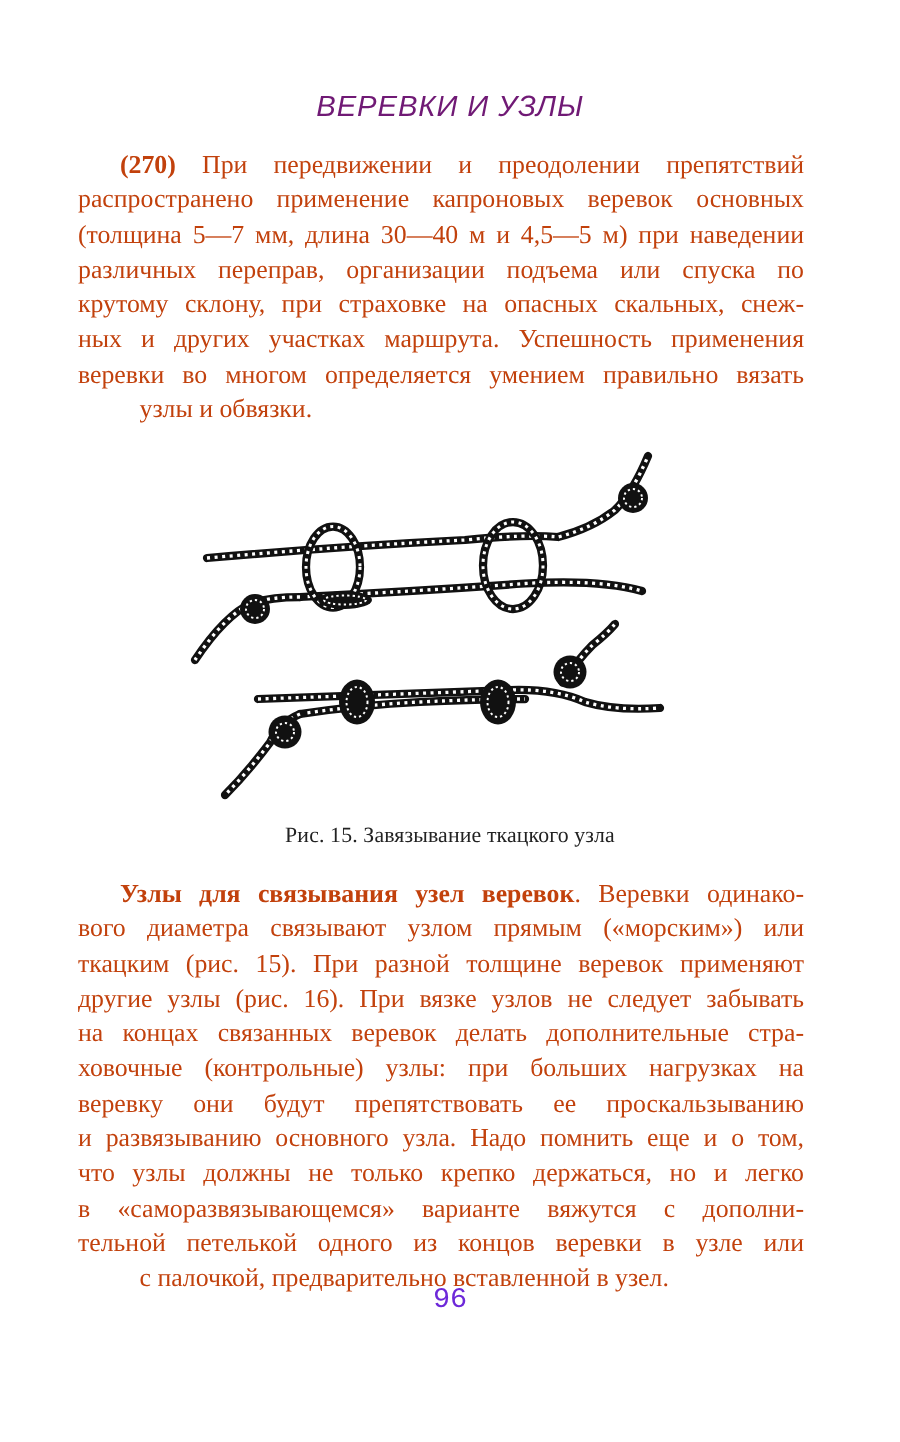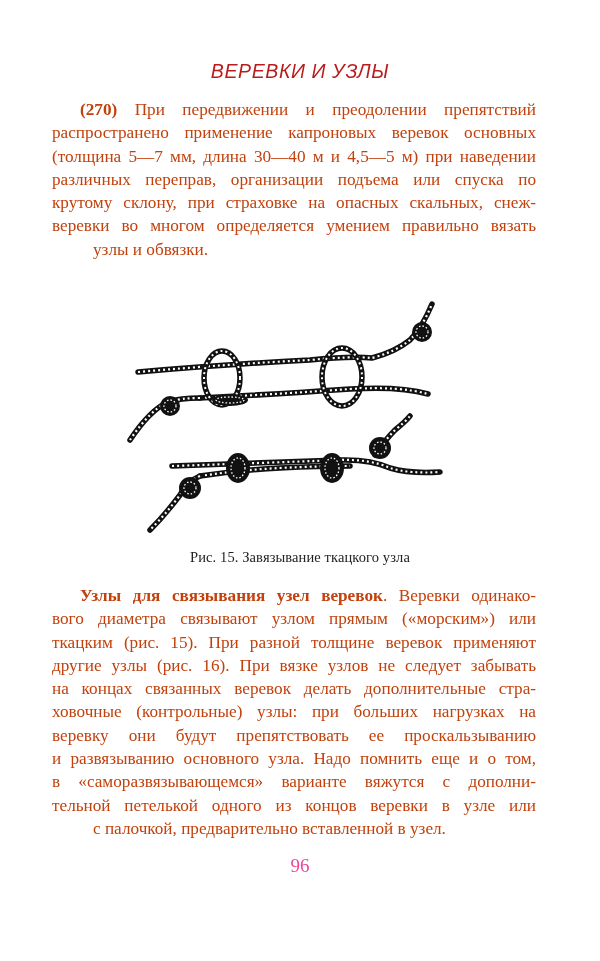--- a/index.html
+++ b/index.html
@@ -23,21 +23,21 @@
     .running-head {
       position: absolute;
       top: 60px;
       left: 0;
       width: 600px;
       text-align: center;
       font-family: "Liberation Sans", sans-serif;
       font-style: italic;
       font-size: 19.5px;
       letter-spacing: 0.6px;
-      color: #b91c1c;
+      color: #701a75;
     }
     .para {
       position: absolute;
       left: 52px;
       width: 484px;
       font-family: "Liberation Serif", serif;
       font-size: 17.2px;
       line-height: 23.3px;
       text-align: justify;
       color: #c2410c;
@@ -79,23 +79,23 @@
       font-size: 14.5px;
       color: #222;
       letter-spacing: 0.1px;
     }
     .page-number {
       position: absolute;
       top: 855px;
       left: 0;
       width: 600px;
       text-align: center;
-      font-family: Liberation Serif, serif;
+      font-family: Liberation Mono, monospace;
       font-size: 19px;
-      color: #ec4899;
+      color: #6d28d9;
     }
     .rope {
       fill: none;
       stroke: #111;
       stroke-width: 5.5;
       stroke-linecap: round;
     }
     .rope-inner {
       fill: none;
       stroke: #fff;
@@ -119,20 +119,21 @@
 <div class="page">
 
   <div class="running-head">ВЕРЕВКИ И УЗЛЫ</div>
 
   <div class="para" id="p1">
     <span class="line indent"><b>(270)</b><span> При передвижении и преодолении препятствий</span></span>
     <span class="line">распространено применение капроновых веревок основных</span>
     <span class="line">(толщина 5—7 мм, длина 30—40 м и 4,5—5 м) при наведении</span>
     <span class="line">различных переправ, организации подъема или спуска по</span>
     <span class="line">крутому склону, при страховке на опасных скальных, снеж-</span>
+    <span class="line">ных и других участках маршрута. Успешность применения</span>
     <span class="line">веревки во многом определяется умением правильно вязать</span>
     <span class="line last">узлы и обвязки.</span>
   </div>
 
   <svg class="figure" viewBox="0 0 350 250" width="350" height="250" xmlns="http://www.w3.org/2000/svg">
 
     <g>
 
       <path class="rope" d="M28 82 Q120 74 200 70 Q240 66 262 68 Q285 62 300 50 Q312 38 322 14"></path>
       <path class="rope-inner" d="M28 82 Q120 74 200 70 Q240 66 262 68 Q285 62 300 50 Q312 38 322 14"></path>
@@ -188,20 +189,21 @@
 
   <div class="para" id="p2">
     <span class="line indent"><b>Узлы для связывания узел веревок</b><span>. Веревки одинако-</span></span>
     <span class="line">вого диаметра связывают узлом прямым («морским») или</span>
     <span class="line">ткацким (рис. 15). При разной толщине веревок применяют</span>
     <span class="line">другие узлы (рис. 16). При вязке узлов не следует забывать</span>
     <span class="line">на концах связанных веревок делать дополнительные стра-</span>
     <span class="line">ховочные (контрольные) узлы: при больших нагрузках на</span>
     <span class="line">веревку они будут препятствовать ее проскальзыванию</span>
     <span class="line">и развязыванию основного узла. Надо помнить еще и о том,</span>
+    <span class="line">что узлы должны не только крепко держаться, но и легко</span>
     <span class="line">в «саморазвязывающемся» варианте вяжутся с дополни-</span>
     <span class="line">тельной петелькой одного из концов веревки в узле или</span>
     <span class="line last">с палочкой, предварительно вставленной в узел.</span>
   </div>
 
   <div class="page-number">96</div>
 
 </div>
 
 </body></html>

